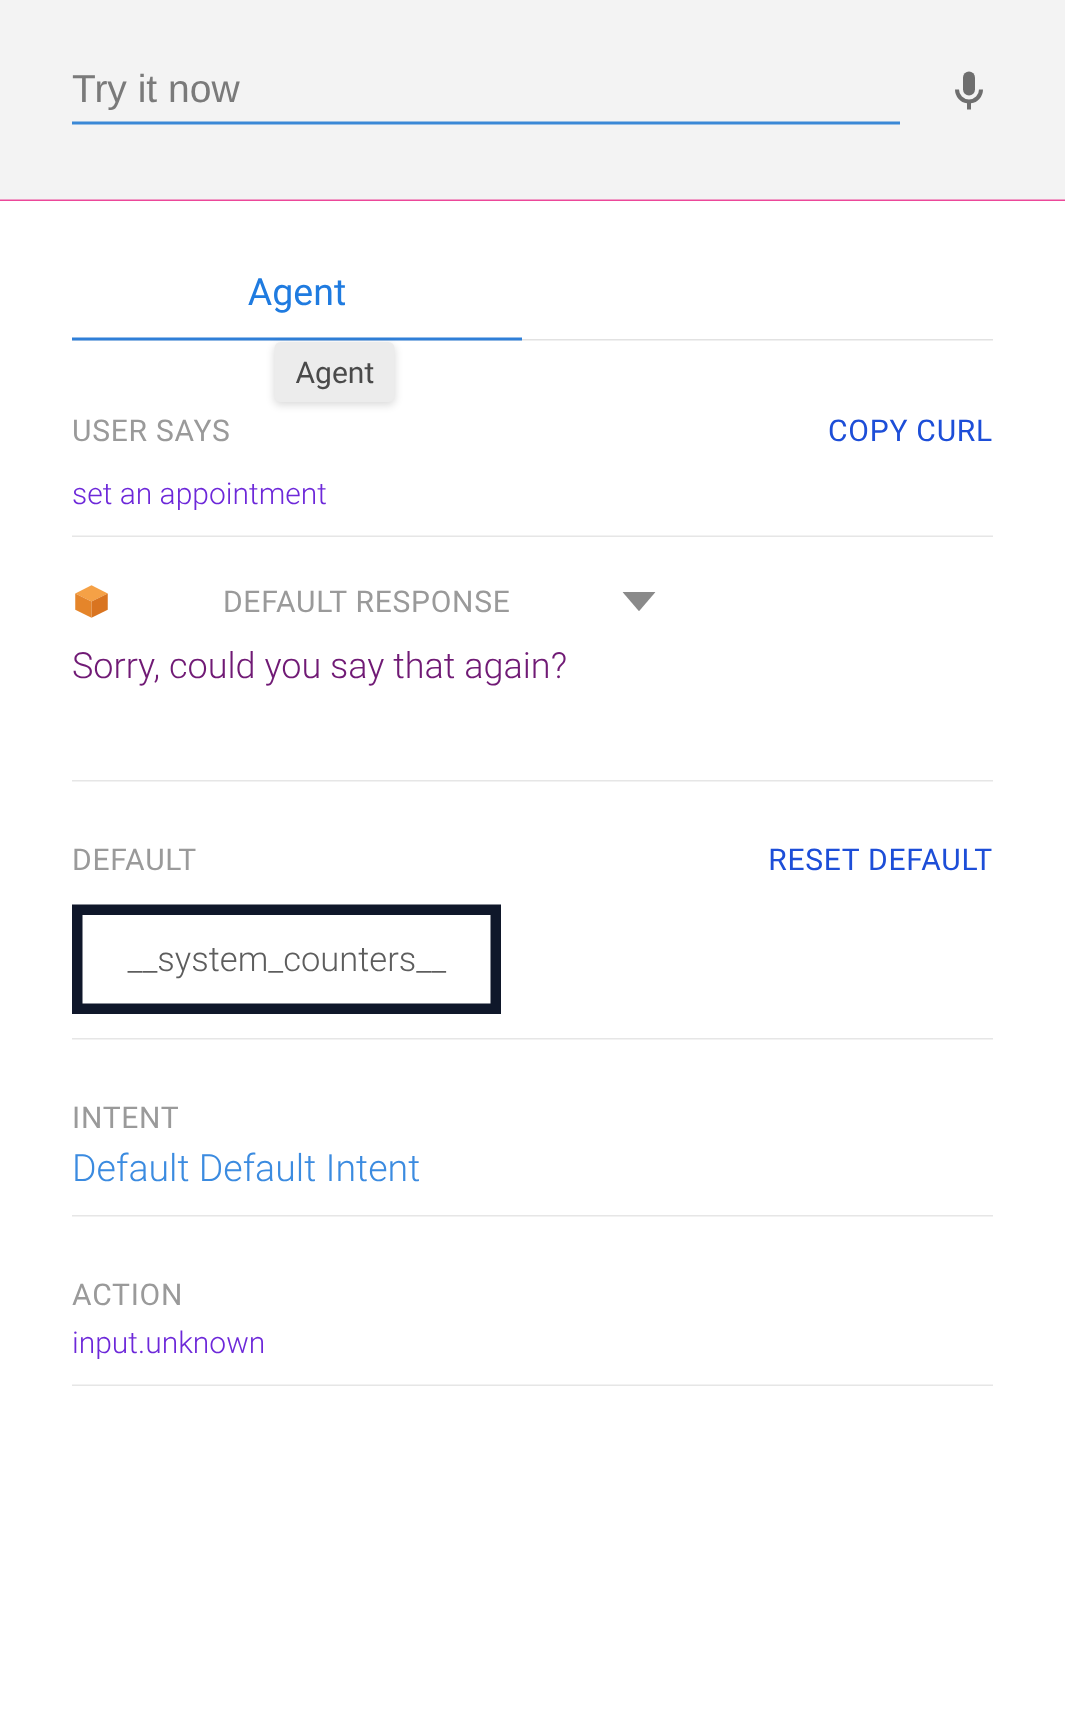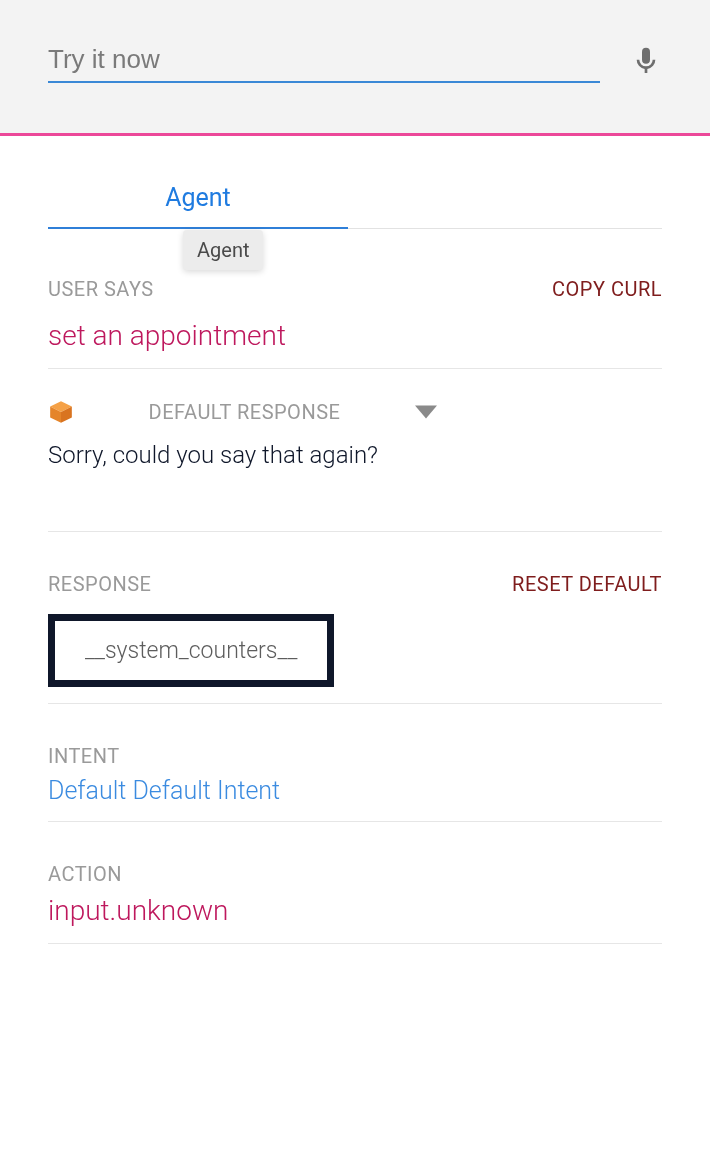--- a/index.html
+++ b/index.html
@@ -5,21 +5,21 @@
     * { margin: 0; padding: 0; box-sizing: border-box; }
     body {
       font-family: -apple-system, BlinkMacSystemFont, "Segoe UI", Roboto, Helvetica, Arial, sans-serif;
       background: #ffffff;
       width: 710px;
       color: #333;
     }
     .top-bar {
       background: #f3f3f3;
       padding: 38px 48px 50px 48px;
-      border-bottom: 3px solid #ec4899;
+      border-bottom: 1px solid #ec4899;
       display: flex;
       align-items: center;
     }
     .search-wrap {
       flex: 1;
       position: relative;
       margin-right: 30px;
     }
     .search-input {
       width: 100%;
@@ -93,28 +93,28 @@
       align-items: baseline;
       margin-bottom: 10px;
     }
     .section-label {
       color: #9a9a9a;
       font-size: 20px;
       letter-spacing: 0.5px;
       text-align: center;
     }
     .action-link {
-      color: #7f1d1d;
+      color: #1d4ed8;
       font-size: 20px;
       letter-spacing: 0.5px;
       cursor: pointer;
     }
     .section-value {
-      font-size: 28px;
-      color: #be185d;
+      font-size: 20px;
+      color: #6d28d9;
       font-weight: 300;
       padding: 8px 0 16px 0;
     }
     .divider {
       border-bottom: 1px solid #e6e6e6;
     }
     .response-header {
       display: flex;
       align-items: center;
       gap: 14px;
@@ -135,21 +135,21 @@
     }
     .chevron-down {
       width: 22px;
       height: 14px;
       color: #8a8a8a;
       cursor: pointer;
       margin-right: 225px;
     }
     .response-text {
       font-size: 24px;
-      color: #0f172a;
+      color: #701a75;
       font-weight: 300;
       padding: 2px 0 62px 0;
     }
     .context-chip {
       display: inline-block;
       border: 7px solid #0f172a;
       padding: 16px 30px;
       margin-top: 8px;
       margin-bottom: 16px;
       color: #5d5d5d;
@@ -211,21 +211,21 @@
     <span class="response-label">DEFAULT RESPONSE</span>
     <svg class="chevron-down" viewBox="0 0 24 14" fill="currentColor">
       <polygon points="0,0 24,0 12,14"></polygon>
     </svg>
   </div>
   <div class="response-text">Sorry, could you say that again?</div>
   <div class="divider"></div>
 
   <div class="section-tight">
     <div class="section-header">
-      <span class="section-label">RESPONSE</span>
+      <span class="section-label">DEFAULT</span>
       <span class="action-link">RESET DEFAULT</span>
     </div>
     <span class="context-chip">__system_counters__</span>
     <div class="divider"></div>
   </div>
 
   <div class="section-tight">
     <span class="section-label">INTENT</span>
     <span class="intent-link">Default Default Intent</span>
     <div class="divider"></div>

